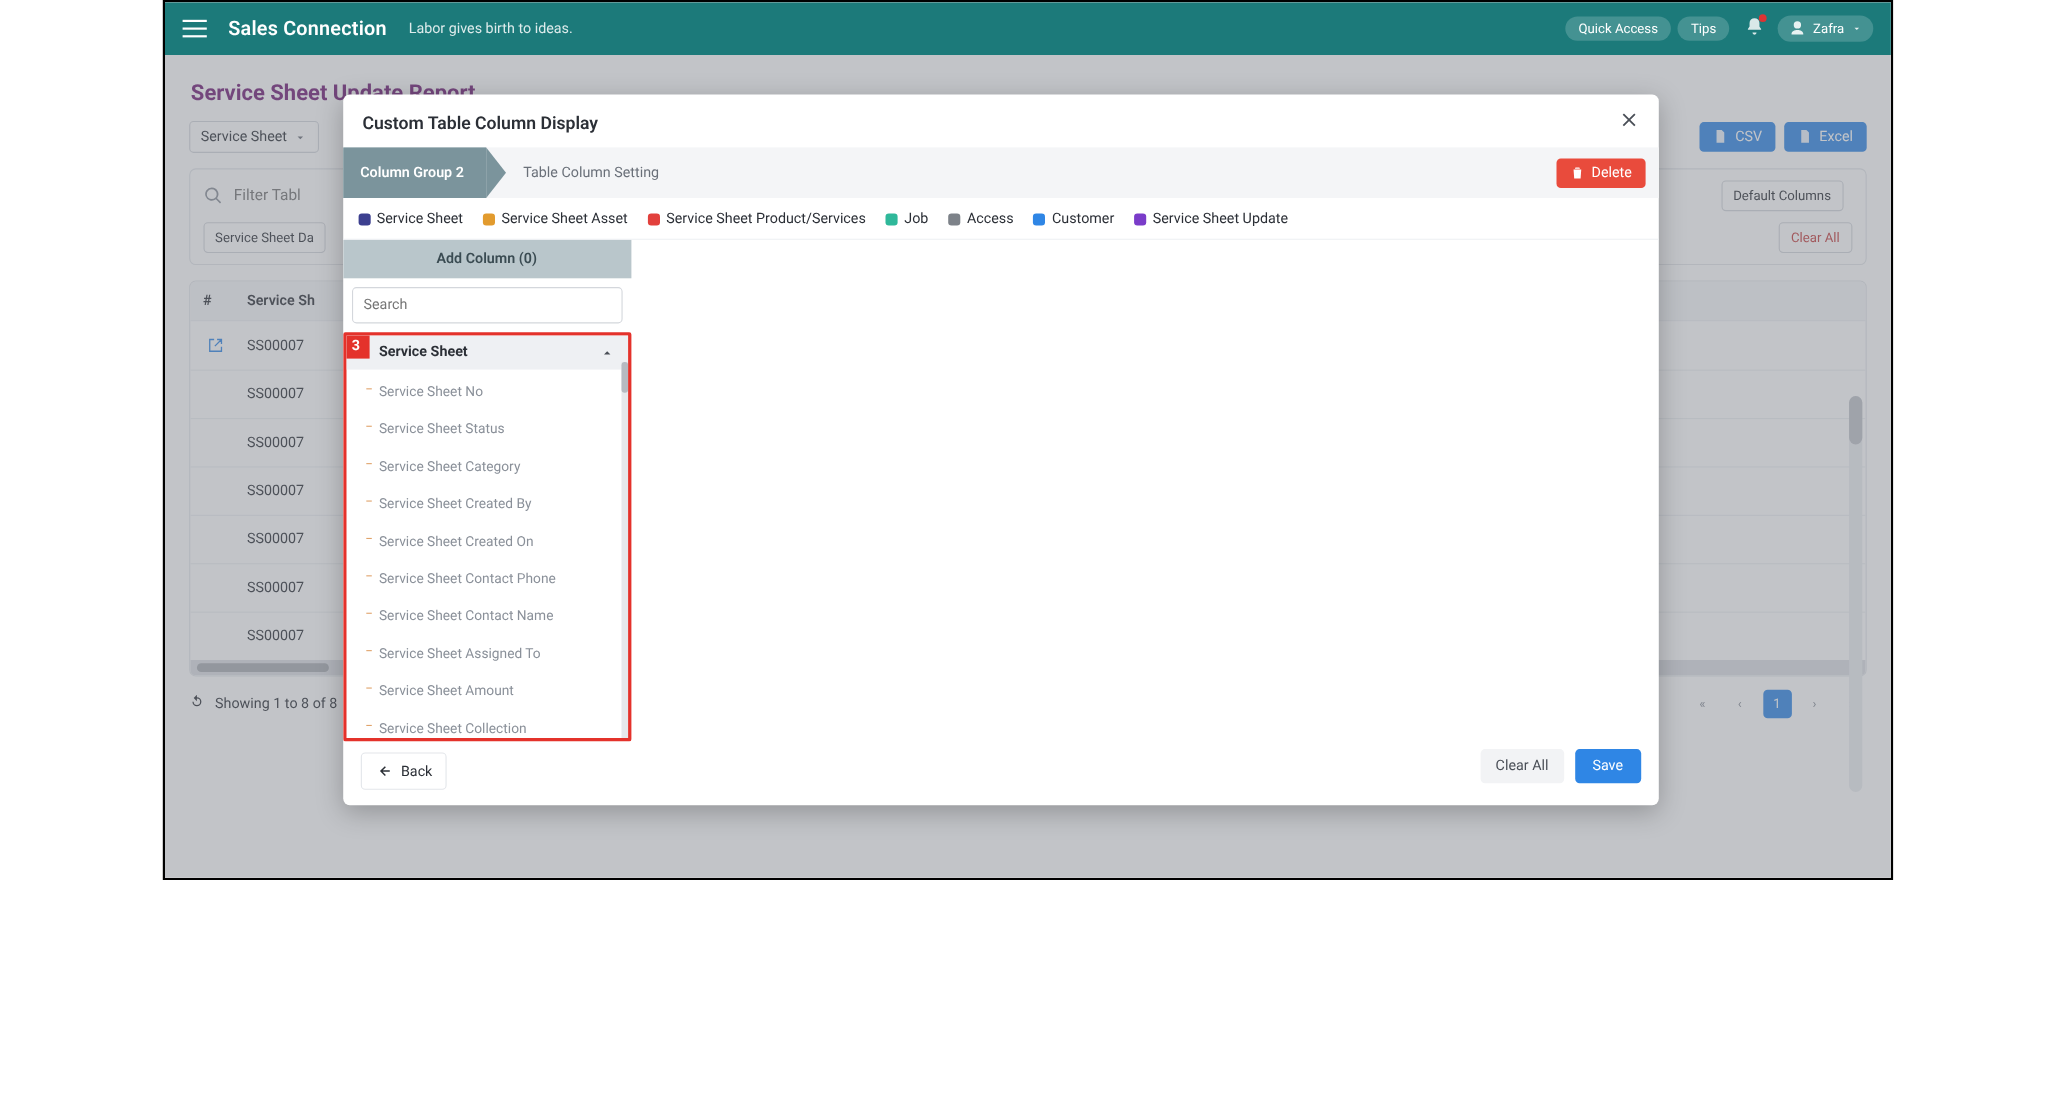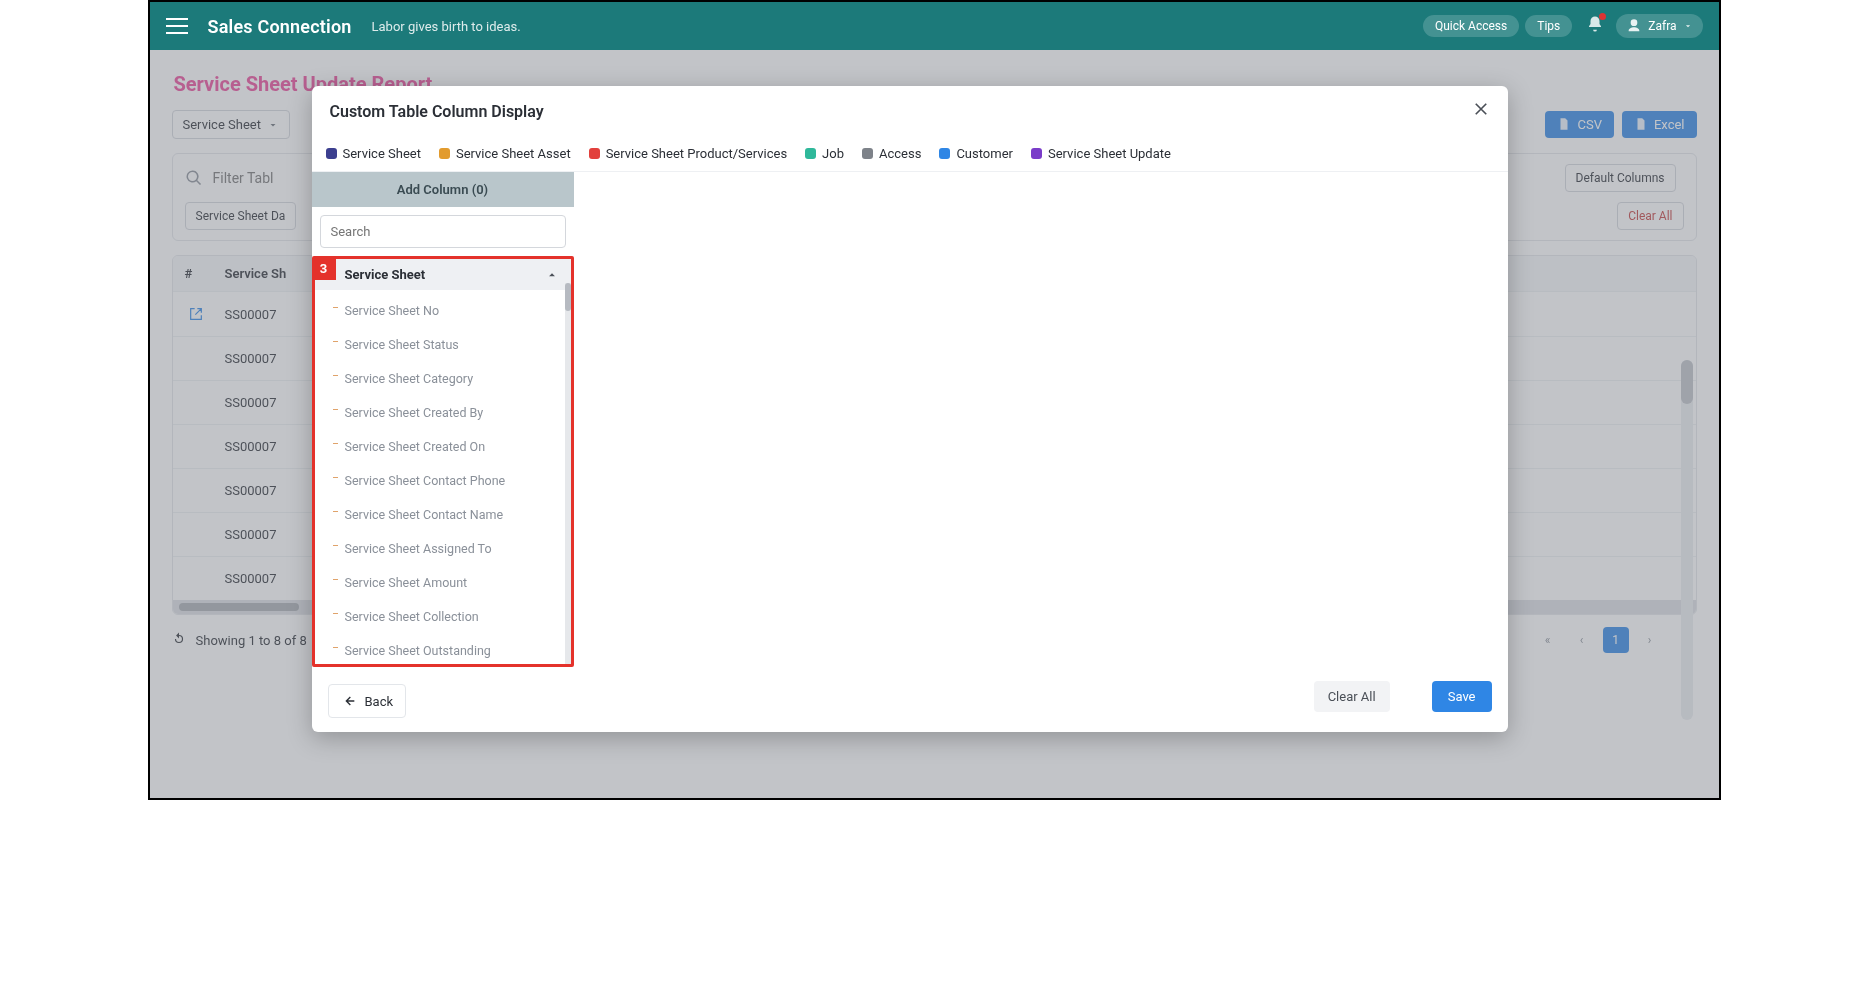--- a/index.html
+++ b/index.html
@@ -16,21 +16,21 @@
 .pill { background: rgba(255,255,255,0.18); padding: 4px 12px; border-radius: 14px; font-size: 12px; margin-left: 6px; cursor: pointer; }
 .bell { margin-left: 14px; position: relative; cursor: pointer; }
 .bell svg { width: 18px; height: 18px; fill: #d9e9e9; }
 .bell .dot { position: absolute; top: -2px; right: -2px; width: 7px; height: 7px; background: #d33; border-radius: 50%; }
 .user-chip { display: flex; align-items: center; background: rgba(255,255,255,0.18); padding: 4px 10px; border-radius: 14px; margin-left: 12px; cursor: pointer; font-size: 12px; }
 .user-chip svg.av { width: 16px; height: 16px; fill: #e8f2f2; margin-right: 6px; }
 .user-chip svg.car { width: 10px; height: 10px; fill: #e8f2f2; margin-left: 6px; }
 
 
 .page-body { position: absolute; top: 48px; left: 0; right: 0; bottom: 0; padding: 12px 22px 18px; background: #fff; }
-.page-title { font-size: 20px; font-weight: 700; color: #ec4899; margin: 10px 2px 14px; }
+.page-title { font-size: 20px; font-weight: 700; color: #701a75; margin: 10px 2px 14px; }
 
 .row { display: flex; align-items: center; }
 .dd { display: flex; align-items: center; border: 1px solid #d4d7dc; border-radius: 4px; padding: 6px 10px; font-size: 13px; color: #2b2f36; cursor: pointer; }
 .dd svg { width: 12px; height: 12px; fill: #6a7079; margin-left: 6px; }
 .btn { display: flex; align-items: flex-start; border-radius: 4px; padding: 6px 12px; font-size: 13px; cursor: pointer; }
 .btn-blue { background: #2f86e5; color: #fff; }
 .btn-blue svg { width: 14px; height: 14px; fill: #fff; margin-right: 6px; }
 
 .filterbar { margin-top: 14px; border: 1px solid #e3e6ea; border-radius: 6px; padding: 10px 12px; }
 .fb-top { display: flex; align-items: center; }
@@ -104,21 +104,21 @@
 .opt { padding: 13px 12px 6px 30px; font-size: 12.5px; color: #8a9099; position: relative; cursor: pointer; }
 .opt::before { content: ""; position: absolute; left: 18px; top: 50%; width: 5px; height: 1px; background: #e0a36b; }
 .rscroll { position: absolute; right: 0; top: 24px; bottom: 0; width: 6px; background: #e6e8eb; }
 .rscroll .rthumb { width: 6px; height: 28px; background: #b6bac1; border-radius: 3px; }
 
 .m-foot { border-top: 1px solid #eef0f3; padding: 12px 16px; display: flex; align-items: center; gap: 14px; }
 .chk { display: flex; align-items: center; gap: 8px; border: 1px solid #e3e6ea; border-radius: 4px; padding: 8px 12px; cursor: pointer; font-size: 13px; color: #2b2f36; }
 .chk .box { width: 16px; height: 16px; border: 1.5px solid #c7cbd1; border-radius: 3px; }
 .backb { display: flex; align-items: center; gap: 8px; border: 1px solid #e3e6ea; border-radius: 4px; padding: 8px 12px; cursor: pointer; font-size: 13px; color: #2b2f36; margin-top: 10px; width: max-content; }
 .backb svg { width: 16px; height: 16px; stroke: #2b2f36; stroke-width: 2; fill: none; }
-.m-foot2 { display: flex; align-items: center; padding: 0 16px 14px; gap: 32px; }
+.m-foot2 { display: flex; align-items: center; padding: 0 16px 14px; }
 .m-foot2 .spacer { flex: 1; }
 .clall { background: #f2f3f5; color: #4a4f57; border-radius: 4px; padding: 8px 14px; font-size: 13px; cursor: pointer; margin-right: 10px; }
 .saveb { background: #2f86e5; color: #fff; border-radius: 4px; padding: 8px 16px; font-size: 13px; cursor: pointer; }
 </style>
 </head>
 <body>
 
 <div class="frame">
 
   <div class="topbar">
@@ -259,20 +259,30 @@
   <div class="modal">
     <div class="m-head">
       <div class="m-title">Custom Table Column Display</div>
       <div class="m-close">
         <svg viewBox="0 0 24 24">
             <path d="M5 5l14 14M19 5L5 19"></path>
           </svg>
       </div>
     </div>
 
+    <div class="crumb-row">
+      <div class="crumb-active">Column Group 2</div>
+      <div class="crumb-next">Table Column Setting</div>
+      <div class="del-btn">
+        <svg viewBox="0 0 24 24">
+            <path d="M6 7h12l-1 14H7zM9 4h6l1 2H8z"></path>
+          </svg>
+        <span>Delete</span>
+      </div>
+    </div>
 
     <div class="legend" id="legend">
         <div class="lg">
           <span class="sq" style="background:#3c3f8f"></span>
           <span>Service Sheet</span>
         </div>
         <div class="lg">
           <span class="sq" style="background:#e29b2e"></span>
           <span>Service Sheet Asset</span>
         </div>

